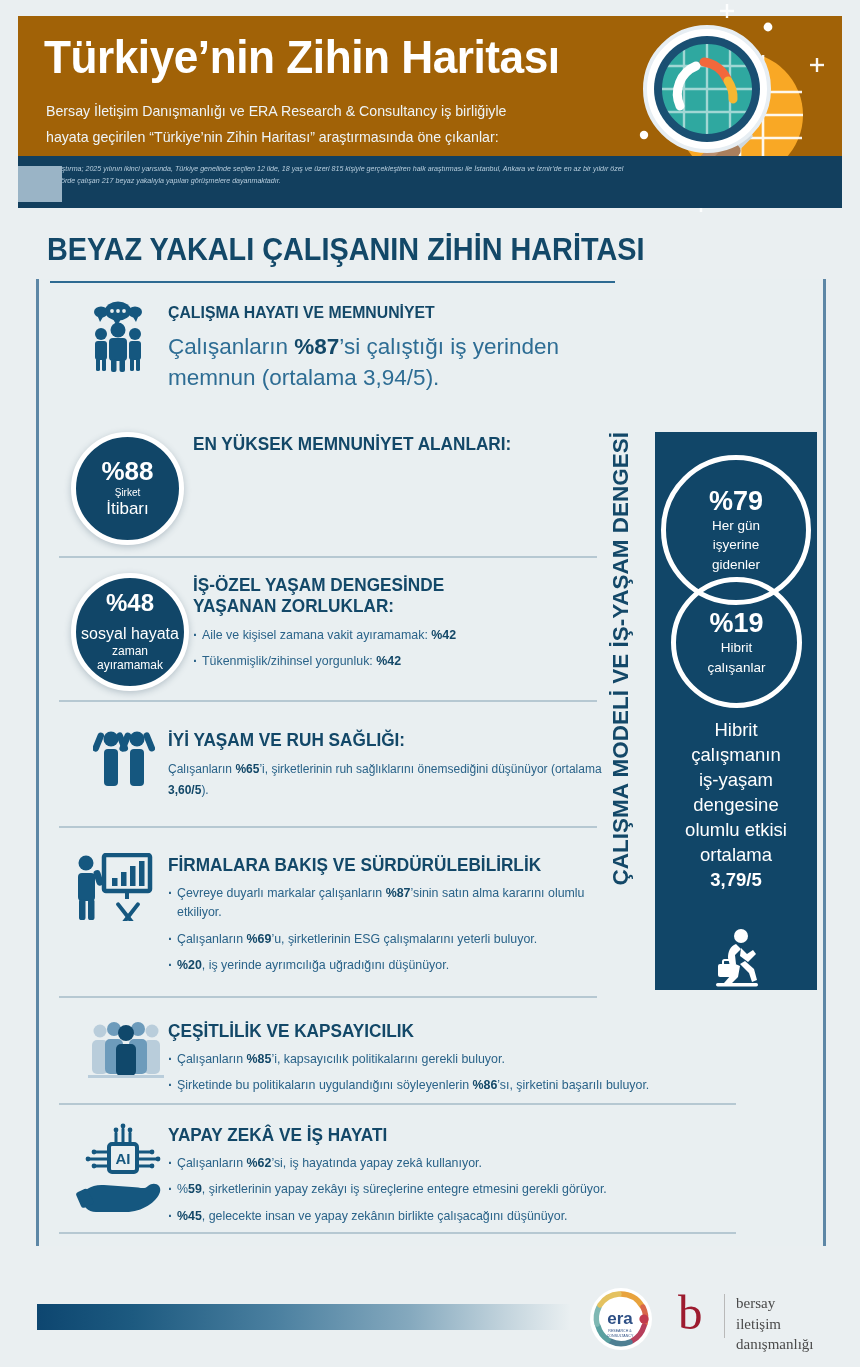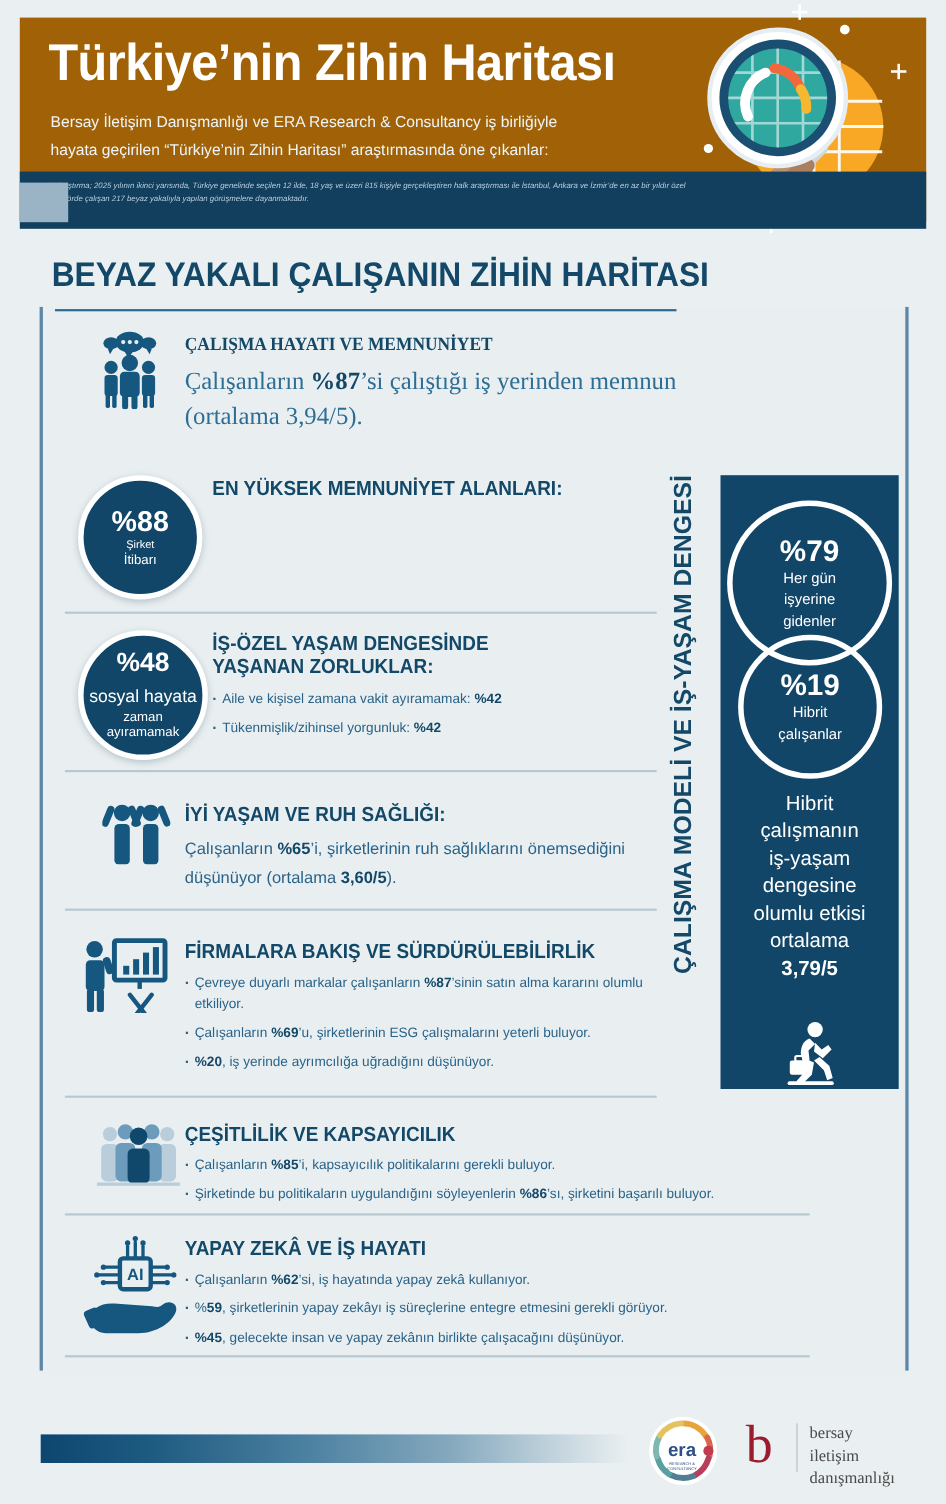--- a/index.html
+++ b/index.html
@@ -77,21 +77,21 @@
   ul.bullets { list-style:none; }
   ul.bullets li {
     font-size:12.4px; color:#2a6389; line-height:1.55;
     margin-bottom:7px; padding-left:9px; position:relative;
   }
   ul.bullets li:before {
     content:"\00B7"; position:absolute; left:0; top:-1px;
     font-weight:bold; font-size:14px; color:#2a6389;
   }
   ul.bullets li b { font-weight:bold; color:#134868; }
-  .body-txt { font-size:15px; color:#2a6389; line-height:1.75; }
+  .body-txt { font-size:12px; color:#2a6389; line-height:1.75; }
   .body-txt b { font-weight:bold; color:#134868; }
 
   
   .badge {
     position:absolute; border-radius:50%;
     background:#114668; color:#ffffff;
     display:flex; flex-direction:column; align-items:center; justify-content:center;
     text-align:center; border:5px solid #ffffff;
     box-shadow:0 2px 7px rgba(30,60,85,0.26);
   }
@@ -233,31 +233,31 @@
     <circle cx="47" cy="34" r="6"></circle>
       <rect x="41" y="41" width="12" height="19" rx="3"></rect>
     <rect x="42" y="58" width="4" height="13" rx="1.6"></rect>
       <rect x="48" y="58" width="4" height="13" rx="1.6"></rect>
     <circle cx="30" cy="30" r="7.5"></circle>
       <rect x="21" y="38" width="18" height="23" rx="4"></rect>
     <rect x="23" y="59" width="5.5" height="13" rx="2"></rect>
       <rect x="31.5" y="59" width="5.5" height="13" rx="2"></rect>
   </svg>
 
-  <div class="blk" style="left:168px; top:303px; width:450px;font-family:Liberation Serif, serif;">
+  <div class="blk" style="left:168px; top:303px; width:450px;">
     <div class="blk-title" style="font-size:17px;">ÇALIŞMA HAYATI VE MEMNUNİYET</div>
     <div class="blk-lead" style="margin-top:8px;">
       <span>Çalışanların </span><b>%87</b><span>’si çalıştığı iş yerinden memnun (ortalama 3,94/5).</span>
     </div>
   </div>
 
   <div class="badge" style="left:71px; top:432px; width:113px; height:113px;">
     <div class="big" style="font-size:26px;">%88</div>
     <div class="small" style="font-size:10px; margin-top:3px;">Şirket</div>
-    <div class="small" style="font-size:12px;">İtibarı</div>
+    <div class="small" style="font-size:17px;">İtibarı</div>
   </div>
 
   <div class="blk" style="left:193px; top:433px; width:400px;">
     <div class="blk-title" style="font-size:18.5px;">EN YÜKSEK MEMNUNİYET ALANLARI:</div>
   </div>
   <div class="rule" style="left:59px; top:556px; width:538px;"></div>
 
   <div class="badge" style="left:71px; top:573px; width:118px; height:118px;text-align:center;">
     <div class="big" style="font-size:24px;">%48</div>
     <div class="small" style="font-size:16px; margin-top:10px;">sosyal hayata</div>

